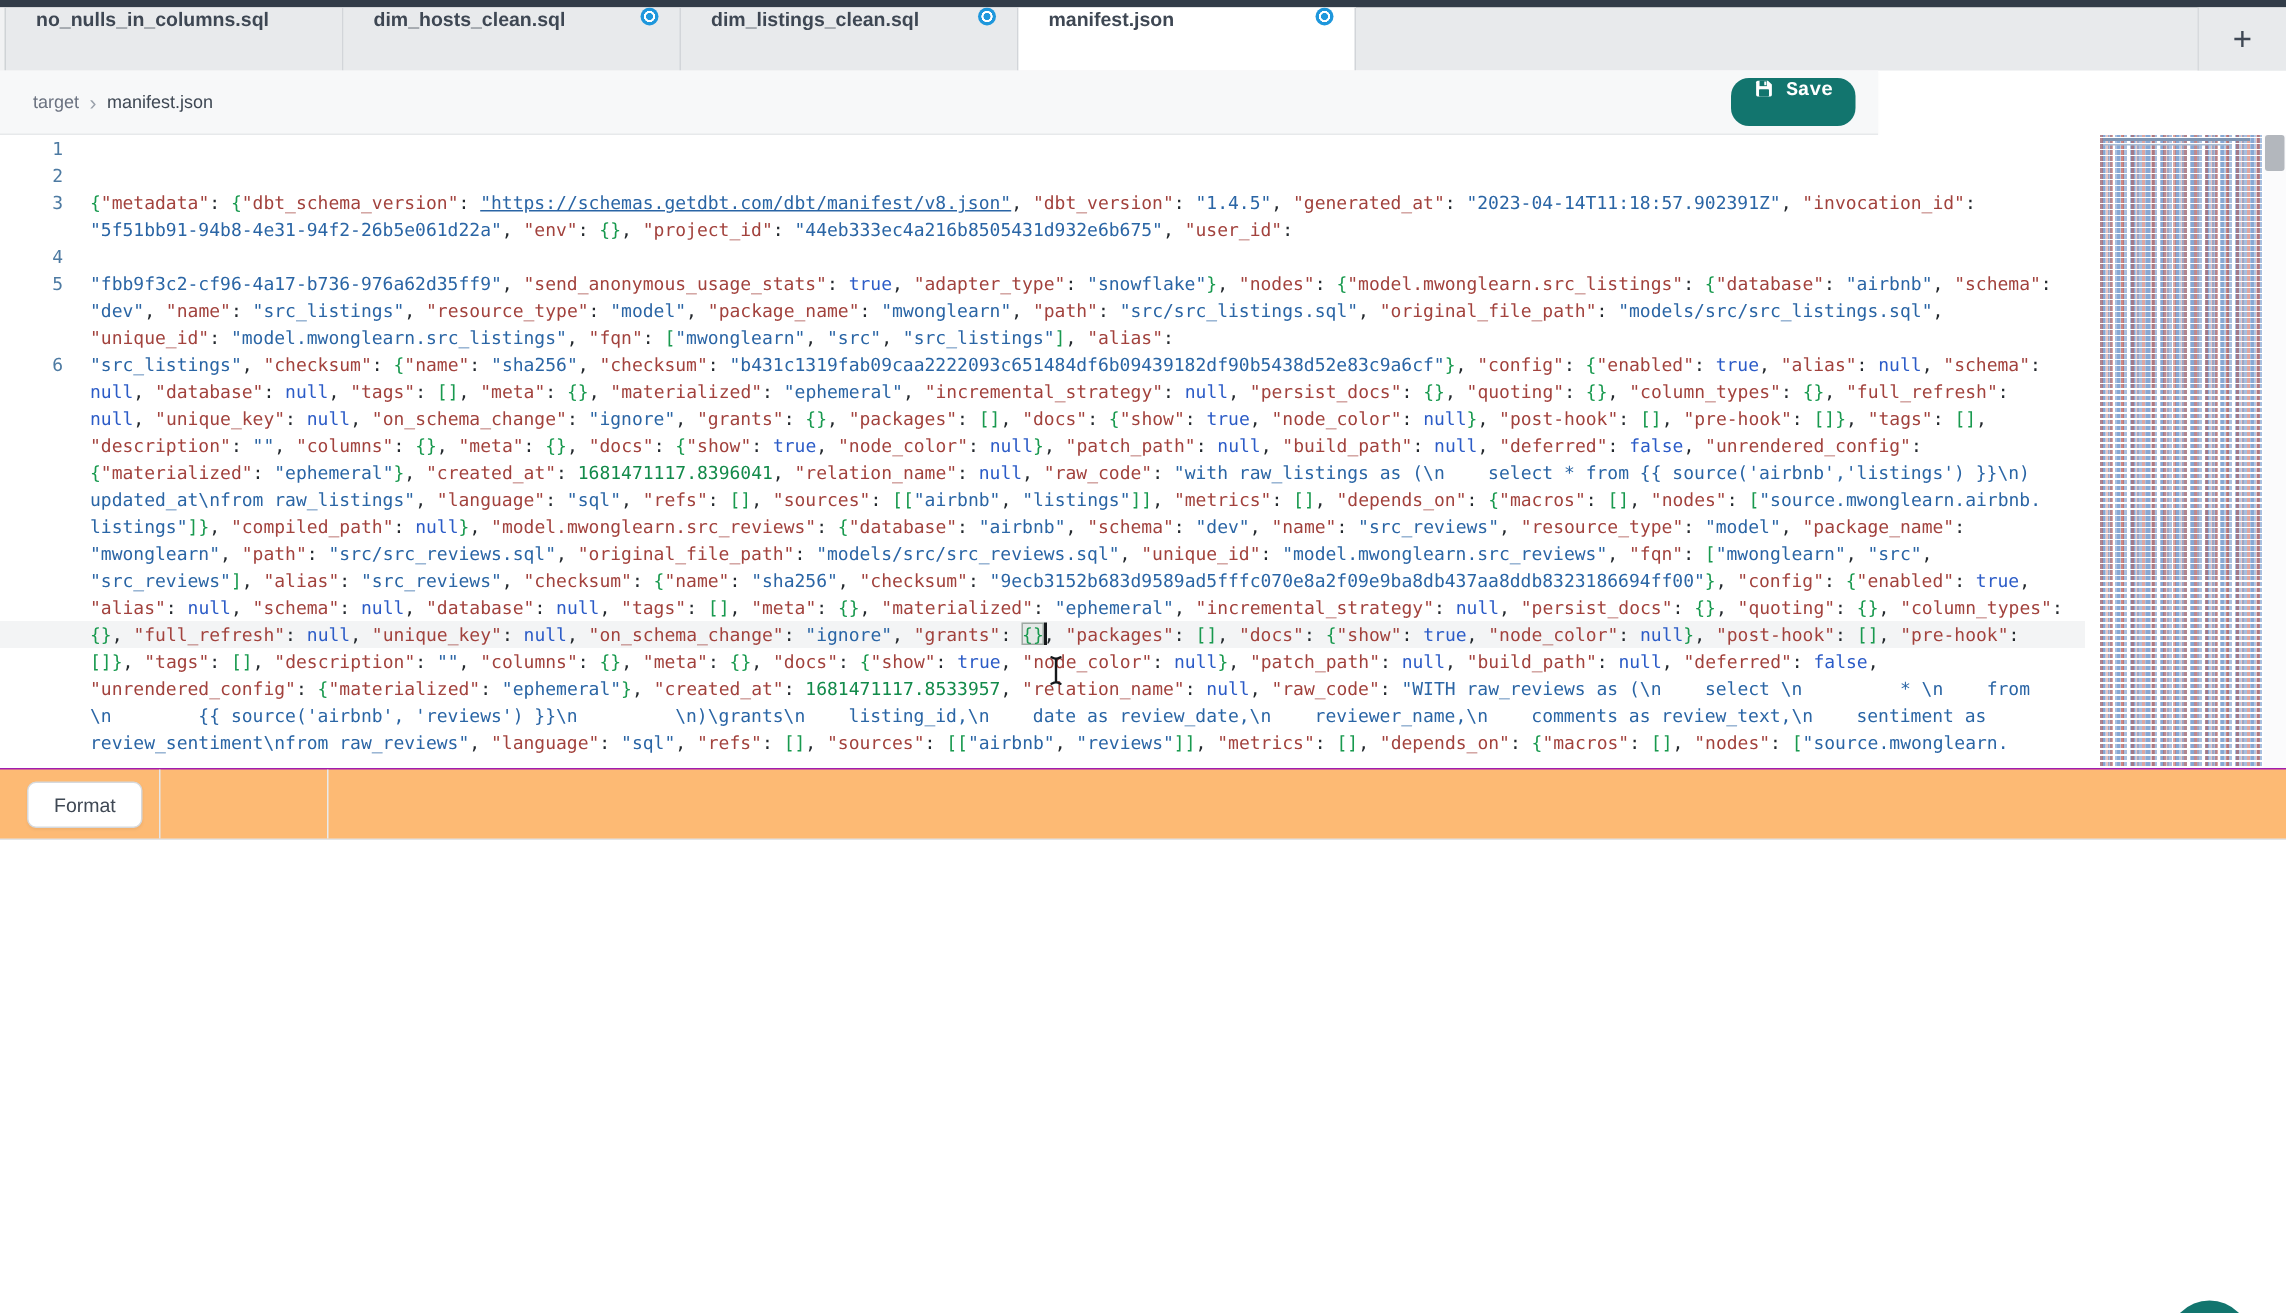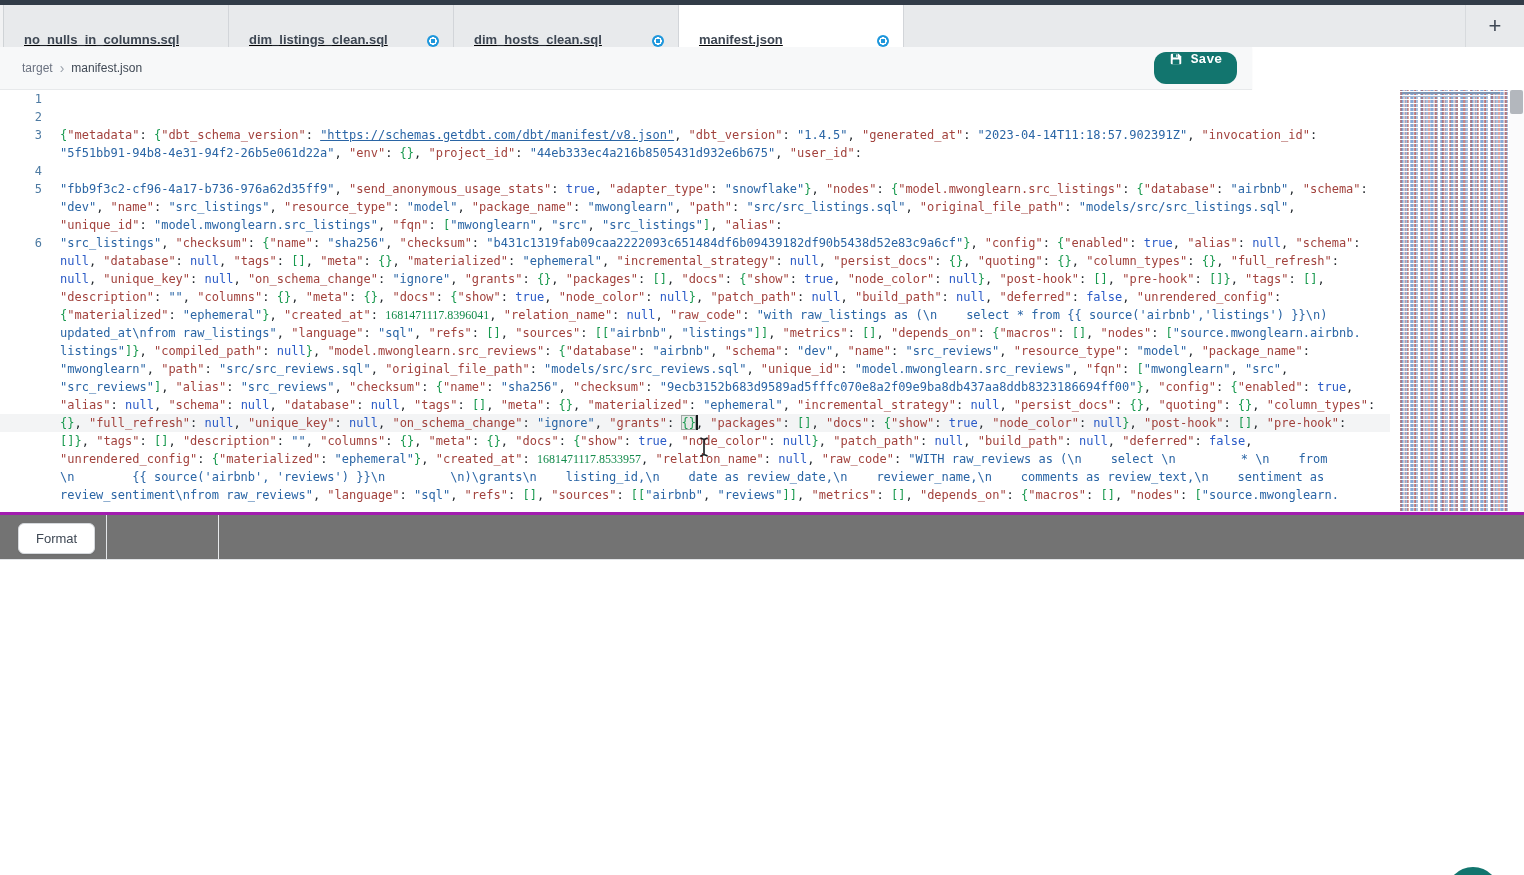--- a/index.html
+++ b/index.html
@@ -7,22 +7,22 @@
     font-family:"Liberation Sans", sans-serif; }
   .app { position:absolute; inset:0; }
 
   
   .topstrip { position:absolute; left:0; top:0; width:1524px; height:5px; background:#323c48; }
 
   
   .tabbar { position:absolute; left:0; top:5px; width:1524px; height:42px; background:#e8eaec; display:flex; }
   .tab-lead { width:4px; height:42px; background:#f1f2f3; border-right:1px solid #cfd3d6; flex:none; }
   .tabs { display:flex; flex:none; }
-  .tab { width:225px; height:42px; display:flex; align-items:flex-end; padding:0 14px 0 20px;
-    background:#e8eaec; border-right:1px solid #d2d5d9; cursor:pointer; overflow:hidden;text-decoration:underline; }
+  .tab { width:225px; height:42px; display:flex; align-items:flex-start; padding:0 14px 0 20px;
+    background:#e8eaec; border-right:1px solid #d2d5d9; cursor:pointer; overflow:hidden; }
   .tab.active { background:#ffffff; }
   .tlabel { font-size:13px; font-weight:600; color:#3e4753; white-space:nowrap; overflow:hidden; }
   .dot { flex:none; width:12px; height:12px; border-radius:50%; margin-left:auto;
     background:radial-gradient(circle, var(--dot,#1e97dc) 0 2.2px, #fff 2.5px 3.6px, var(--dot,#1e97dc) 3.9px); }
   .tab .tlabel + .dot { margin-left:auto; }
   .tab-filler { flex:1; border-right:1px solid #d7dadd; }
   .newtab { width:58px; height:42px; background:#e8eaec; border:none; font-size:22px; font-weight:400;
     color:#3f4854; cursor:pointer; line-height:40px; }
 
   
@@ -40,43 +40,43 @@
   .editor { position:absolute; left:0; top:90px; width:1524px; height:422px; background:#fff; overflow:hidden; }
   .rows { position:absolute; left:0; top:0; right:134px; bottom:0; overflow:hidden; }
   .crow { display:flex; height:18px; font:12px/18px "DejaVu Sans Mono", monospace; }
   .crow.active { background:var(--lineBg,#f3f4f5); }
   .ln { flex:none; width:60px; padding-right:18px; text-align:right; color:var(--ln,#4d7aa2); }
   .ct { flex:1; position:relative; z-index:0; white-space:pre; overflow:hidden; color:var(--plain,#24292e); }
   .key  { color:var(--key,#a2423d); }
   .str  { color:var(--string,#2a65a5); }
   .link { text-decoration:underline; }
   .atom { color:var(--atom,#2b5bc7); }
-  .num  { color:var(--number,#128a4a);font-family:Liberation Serif, serif; }
+  .num  { color:var(--number,#128a4a); }
   .brc  { color:var(--brace,#18994e); }
   .brkbox { position:absolute; z-index:-1; top:1px; width:2ch; height:15px;
     background:#e4e8e6; border:1px solid #9fa9a4; }
   .caret { position:absolute; top:1px; width:2px; height:15px; background:#15181b; }
 
   
   .minimap { position:absolute; right:16px; top:0; width:108px; height:422px;
     background:
       repeating-linear-gradient(0deg, #fff 0 1px, transparent 1px 4px),
       repeating-linear-gradient(90deg, rgba(188,77,66,.50) 0 2px, transparent 2px 7px),
       repeating-linear-gradient(90deg, rgba(96,139,197,.55) 0 3px, transparent 3px 5px),
       repeating-linear-gradient(90deg, rgba(96,139,197,.45) 1px 4px, rgba(188,77,66,.33) 4px 6px, transparent 6px 11px),
       #fff; }
   .minimap::before { content:""; position:absolute; top:2px; left:2px; right:8px; height:2px; background:#7e95b3; }
   .minimap::after  { content:""; position:absolute; top:6px; left:2px; right:20px; height:1px; background:#a9bdd4; }
   .vscroll { position:absolute; right:0; top:0; width:15px; height:422px; background:#fbfbfc; }
   .thumb { position:absolute; left:1px; top:0; width:13px; height:24px; background:#b3b7bd; border-radius:2px; }
   .ibeam { position:absolute; left:697px; top:346px; }
 
   
-  .formatbar { position:absolute; left:0; top:512px; width:1524px; height:48px; background:#737373;
-    border-top:3px solid #a21caf; border-bottom:1px solid #e2e4e7; }
+  .formatbar { position:absolute; left:0; top:512px; width:1524px; height:48px; background:#fdba74;
+    border-top:1px solid #a21caf; border-bottom:1px solid #e2e4e7; }
   .formatbtn { position:absolute; left:18px; top:8px; height:31px; padding:0 17px; background:#fff;
     border:1px solid #d6d9dd; border-radius:6px; font-size:13px; color:#3f4854; cursor:pointer;
     box-shadow:0 1px 2px rgba(0,0,0,.05); font-family:"Liberation Sans",sans-serif; }
   .fdiv1 { position:absolute; left:106px; top:0; bottom:0; width:1px; background:#e4e6e9; }
   .fdiv2 { position:absolute; left:218px; top:0; bottom:0; width:1px; background:#e8eaec; }
 
   .resultpane { position:absolute; left:0; top:561px; width:1524px; bottom:0; background:#fff; }
   .fab { position:absolute; right:24px; bottom:-46px; width:54px; height:54px; border-radius:50%;
     background:var(--accent,#0d7b70); cursor:pointer; }
 </style>
@@ -86,25 +86,25 @@
 <div class="app">
   <div class="topstrip"></div>
 
   <div class="tabbar">
     <div class="tab-lead"></div>
     <div class="tabs" id="tabs">
         <div class="tab">
           <span class="tlabel">no_nulls_in_columns.sql</span>
         </div>
         <div class="tab">
+          <span class="tlabel">dim_hosts_clean.sql</span>
+          <span class="dot"></span>
+        </div>
+        <div class="tab">
           <span class="tlabel">dim_listings_clean.sql</span>
-          <span class="dot"></span>
-        </div>
-        <div class="tab">
-          <span class="tlabel">dim_hosts_clean.sql</span>
           <span class="dot"></span>
         </div>
         <div class="tab active">
           <span class="tlabel">manifest.json</span>
           <span class="dot"></span>
         </div>
       </div>
     <div class="tab-filler"></div>
     <button class="newtab">+</button>
   </div>

